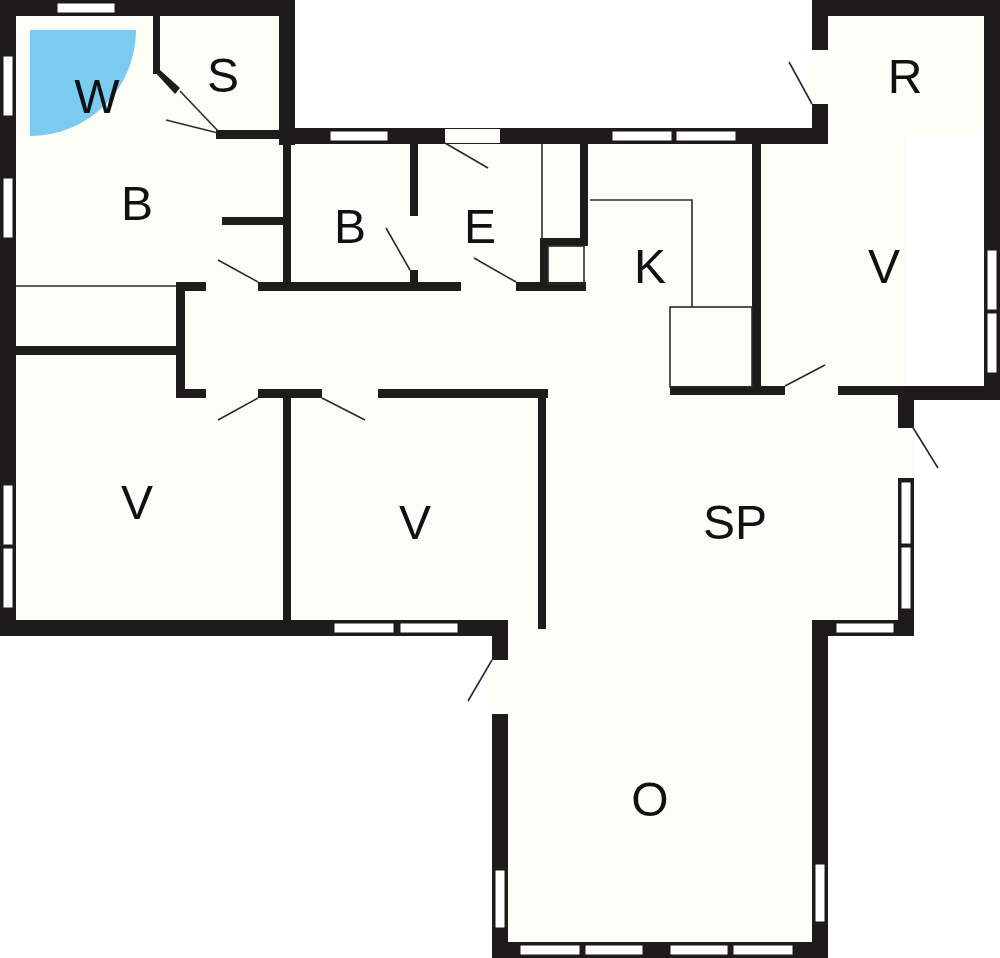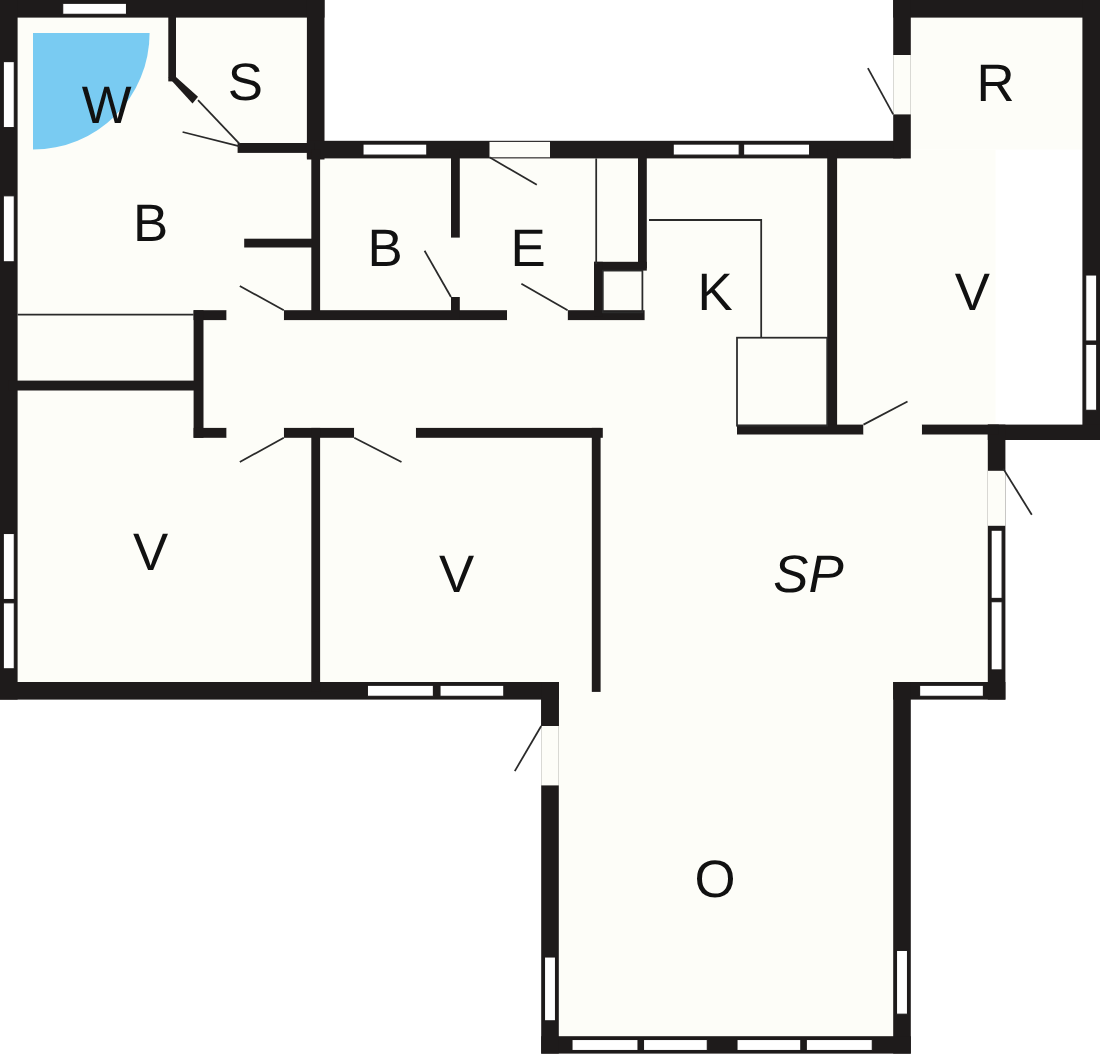--- a/index.html
+++ b/index.html
@@ -153,14 +153,14 @@
 <div class="room-label" style="left:97px;top:97px;">W</div>
 <div class="room-label" style="left:223px;top:76px;">S</div>
 <div class="room-label" style="left:905px;top:77px;">R</div>
 <div class="room-label" style="left:137px;top:204px;">B</div>
 <div class="room-label" style="left:350px;top:227px;">B</div>
 <div class="room-label" style="left:480px;top:227px;">E</div>
 <div class="room-label" style="left:650px;top:267px;">K</div>
 <div class="room-label" style="left:884px;top:267px;">V</div>
 <div class="room-label" style="left:137px;top:503px;">V</div>
 <div class="room-label" style="left:415px;top:523px;">V</div>
-<div class="room-label" style="left:735px;top:523px;font-style:italic;">SP</div>
+<div class="room-label" style="left:735px;top:523px;">SP</div>
 <div class="room-label" style="left:650px;top:800px;">O</div>
 
 </body></html>

